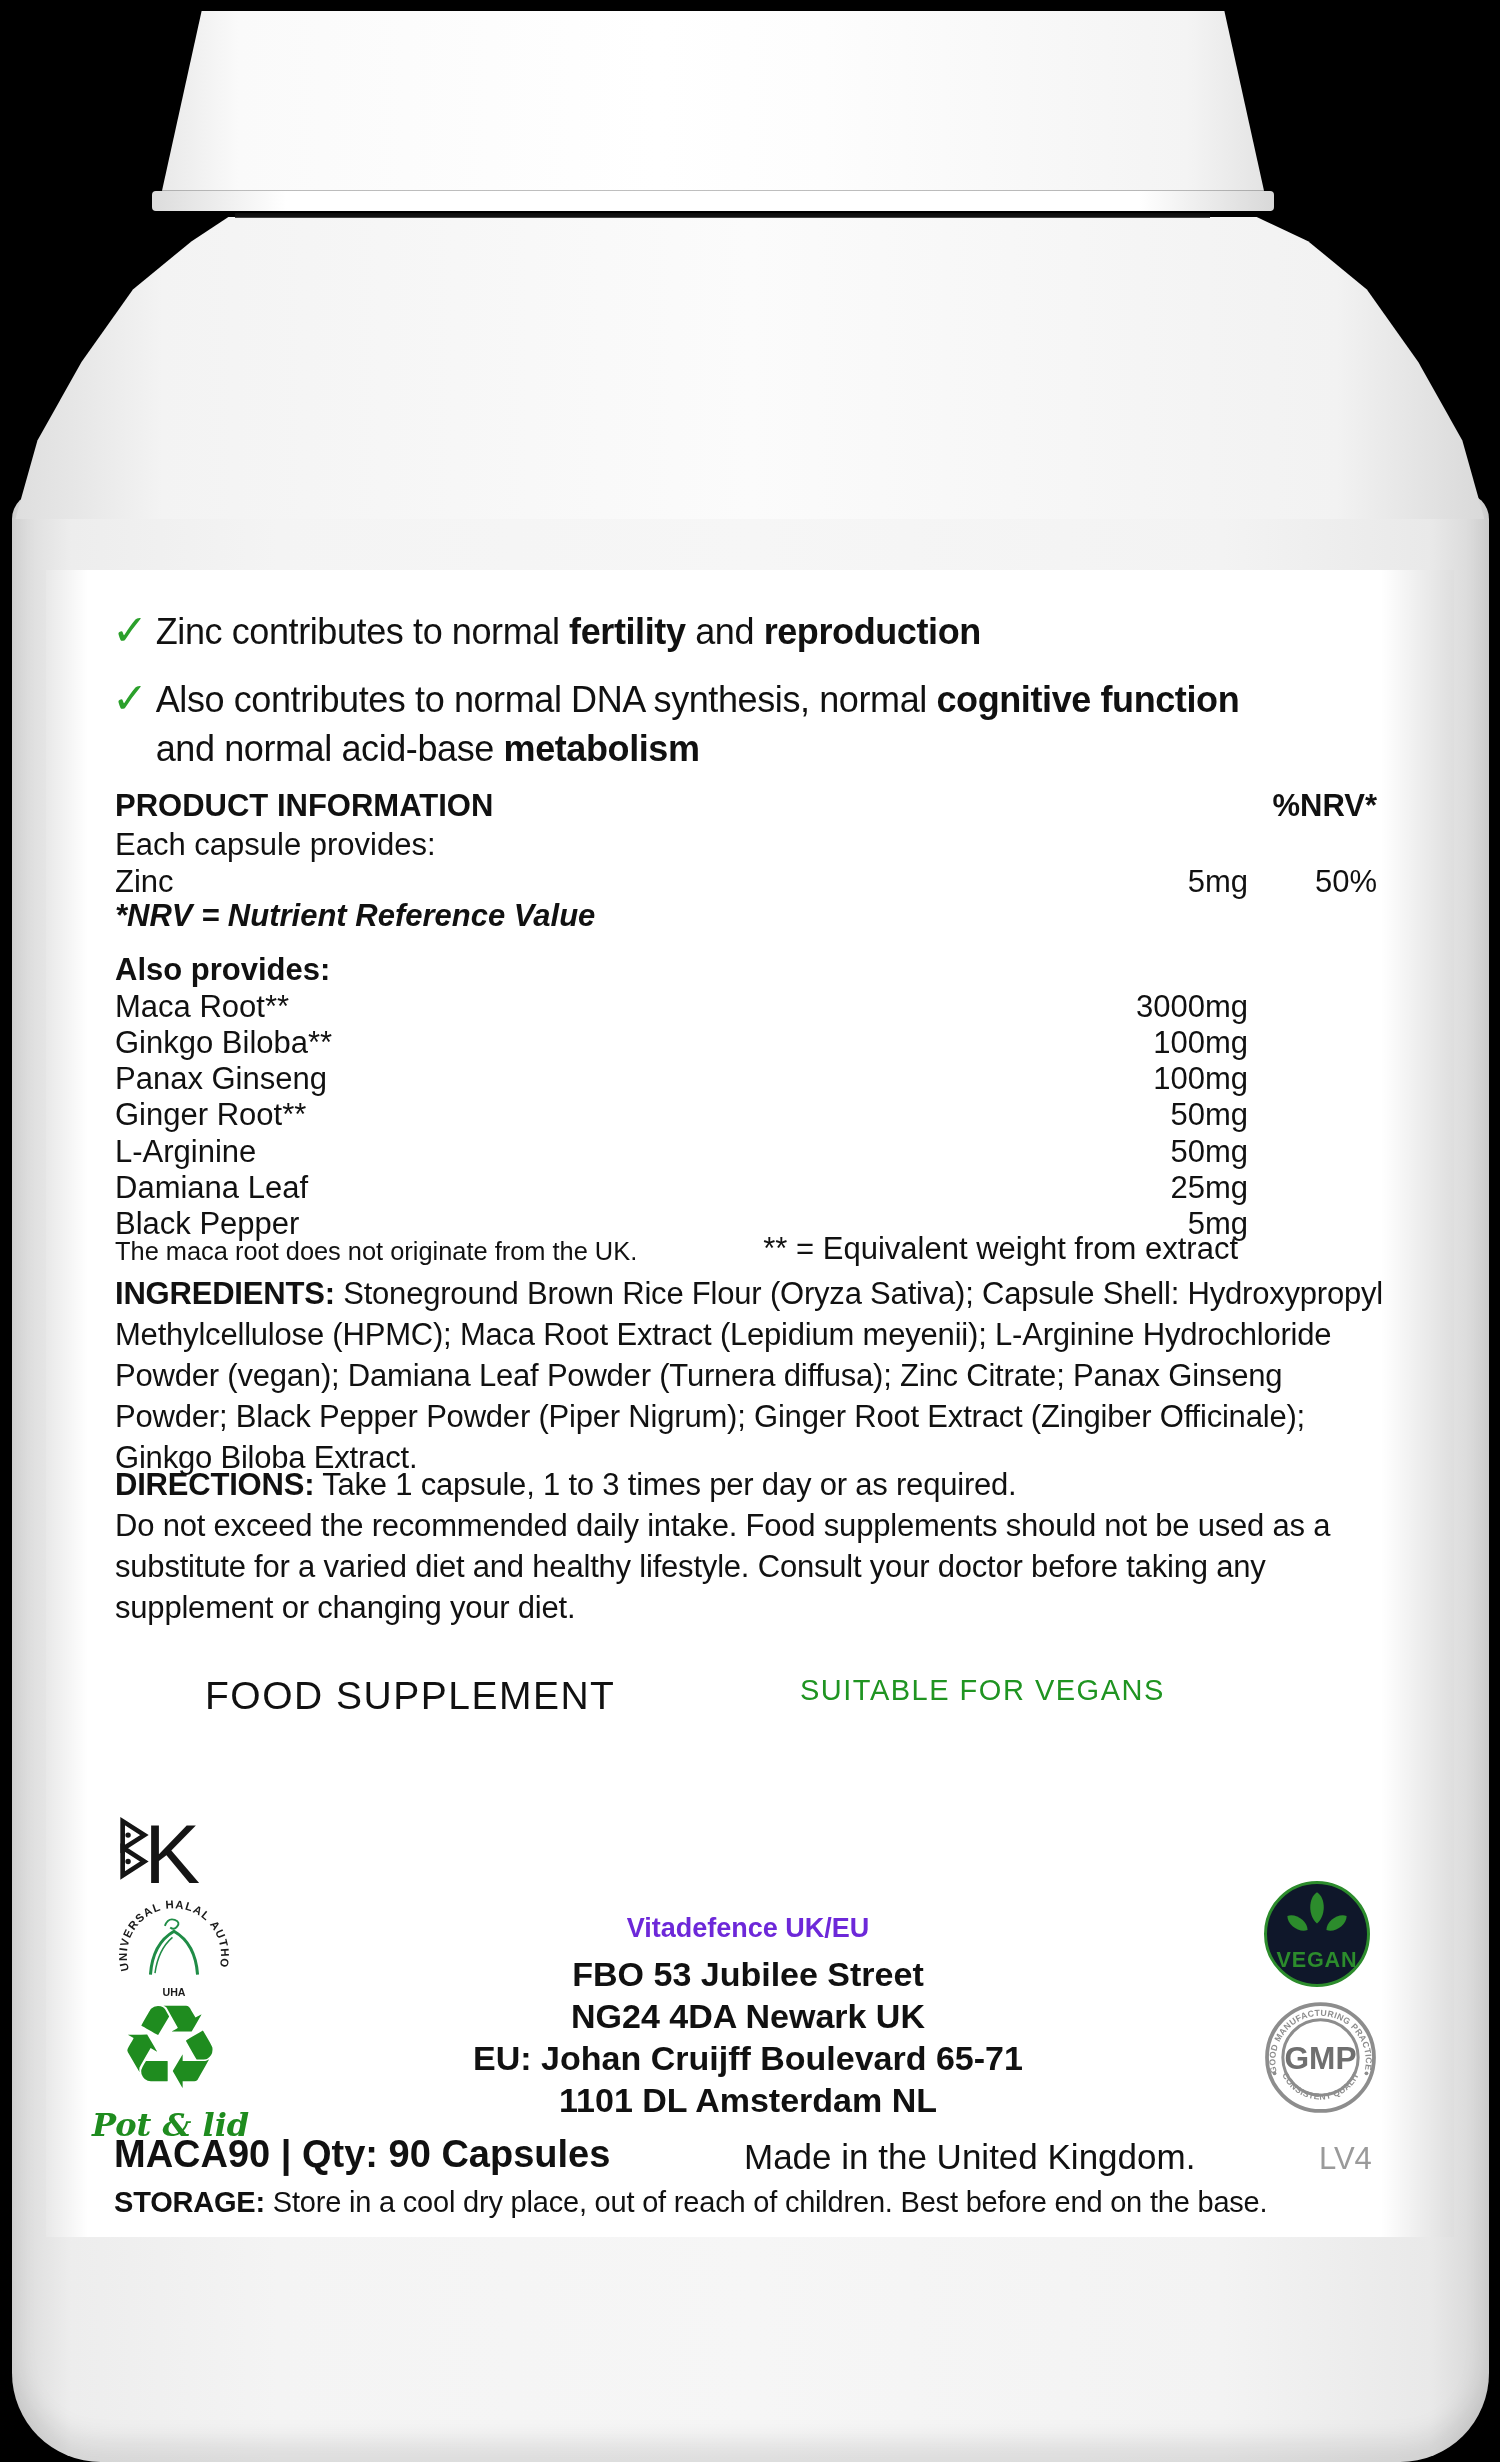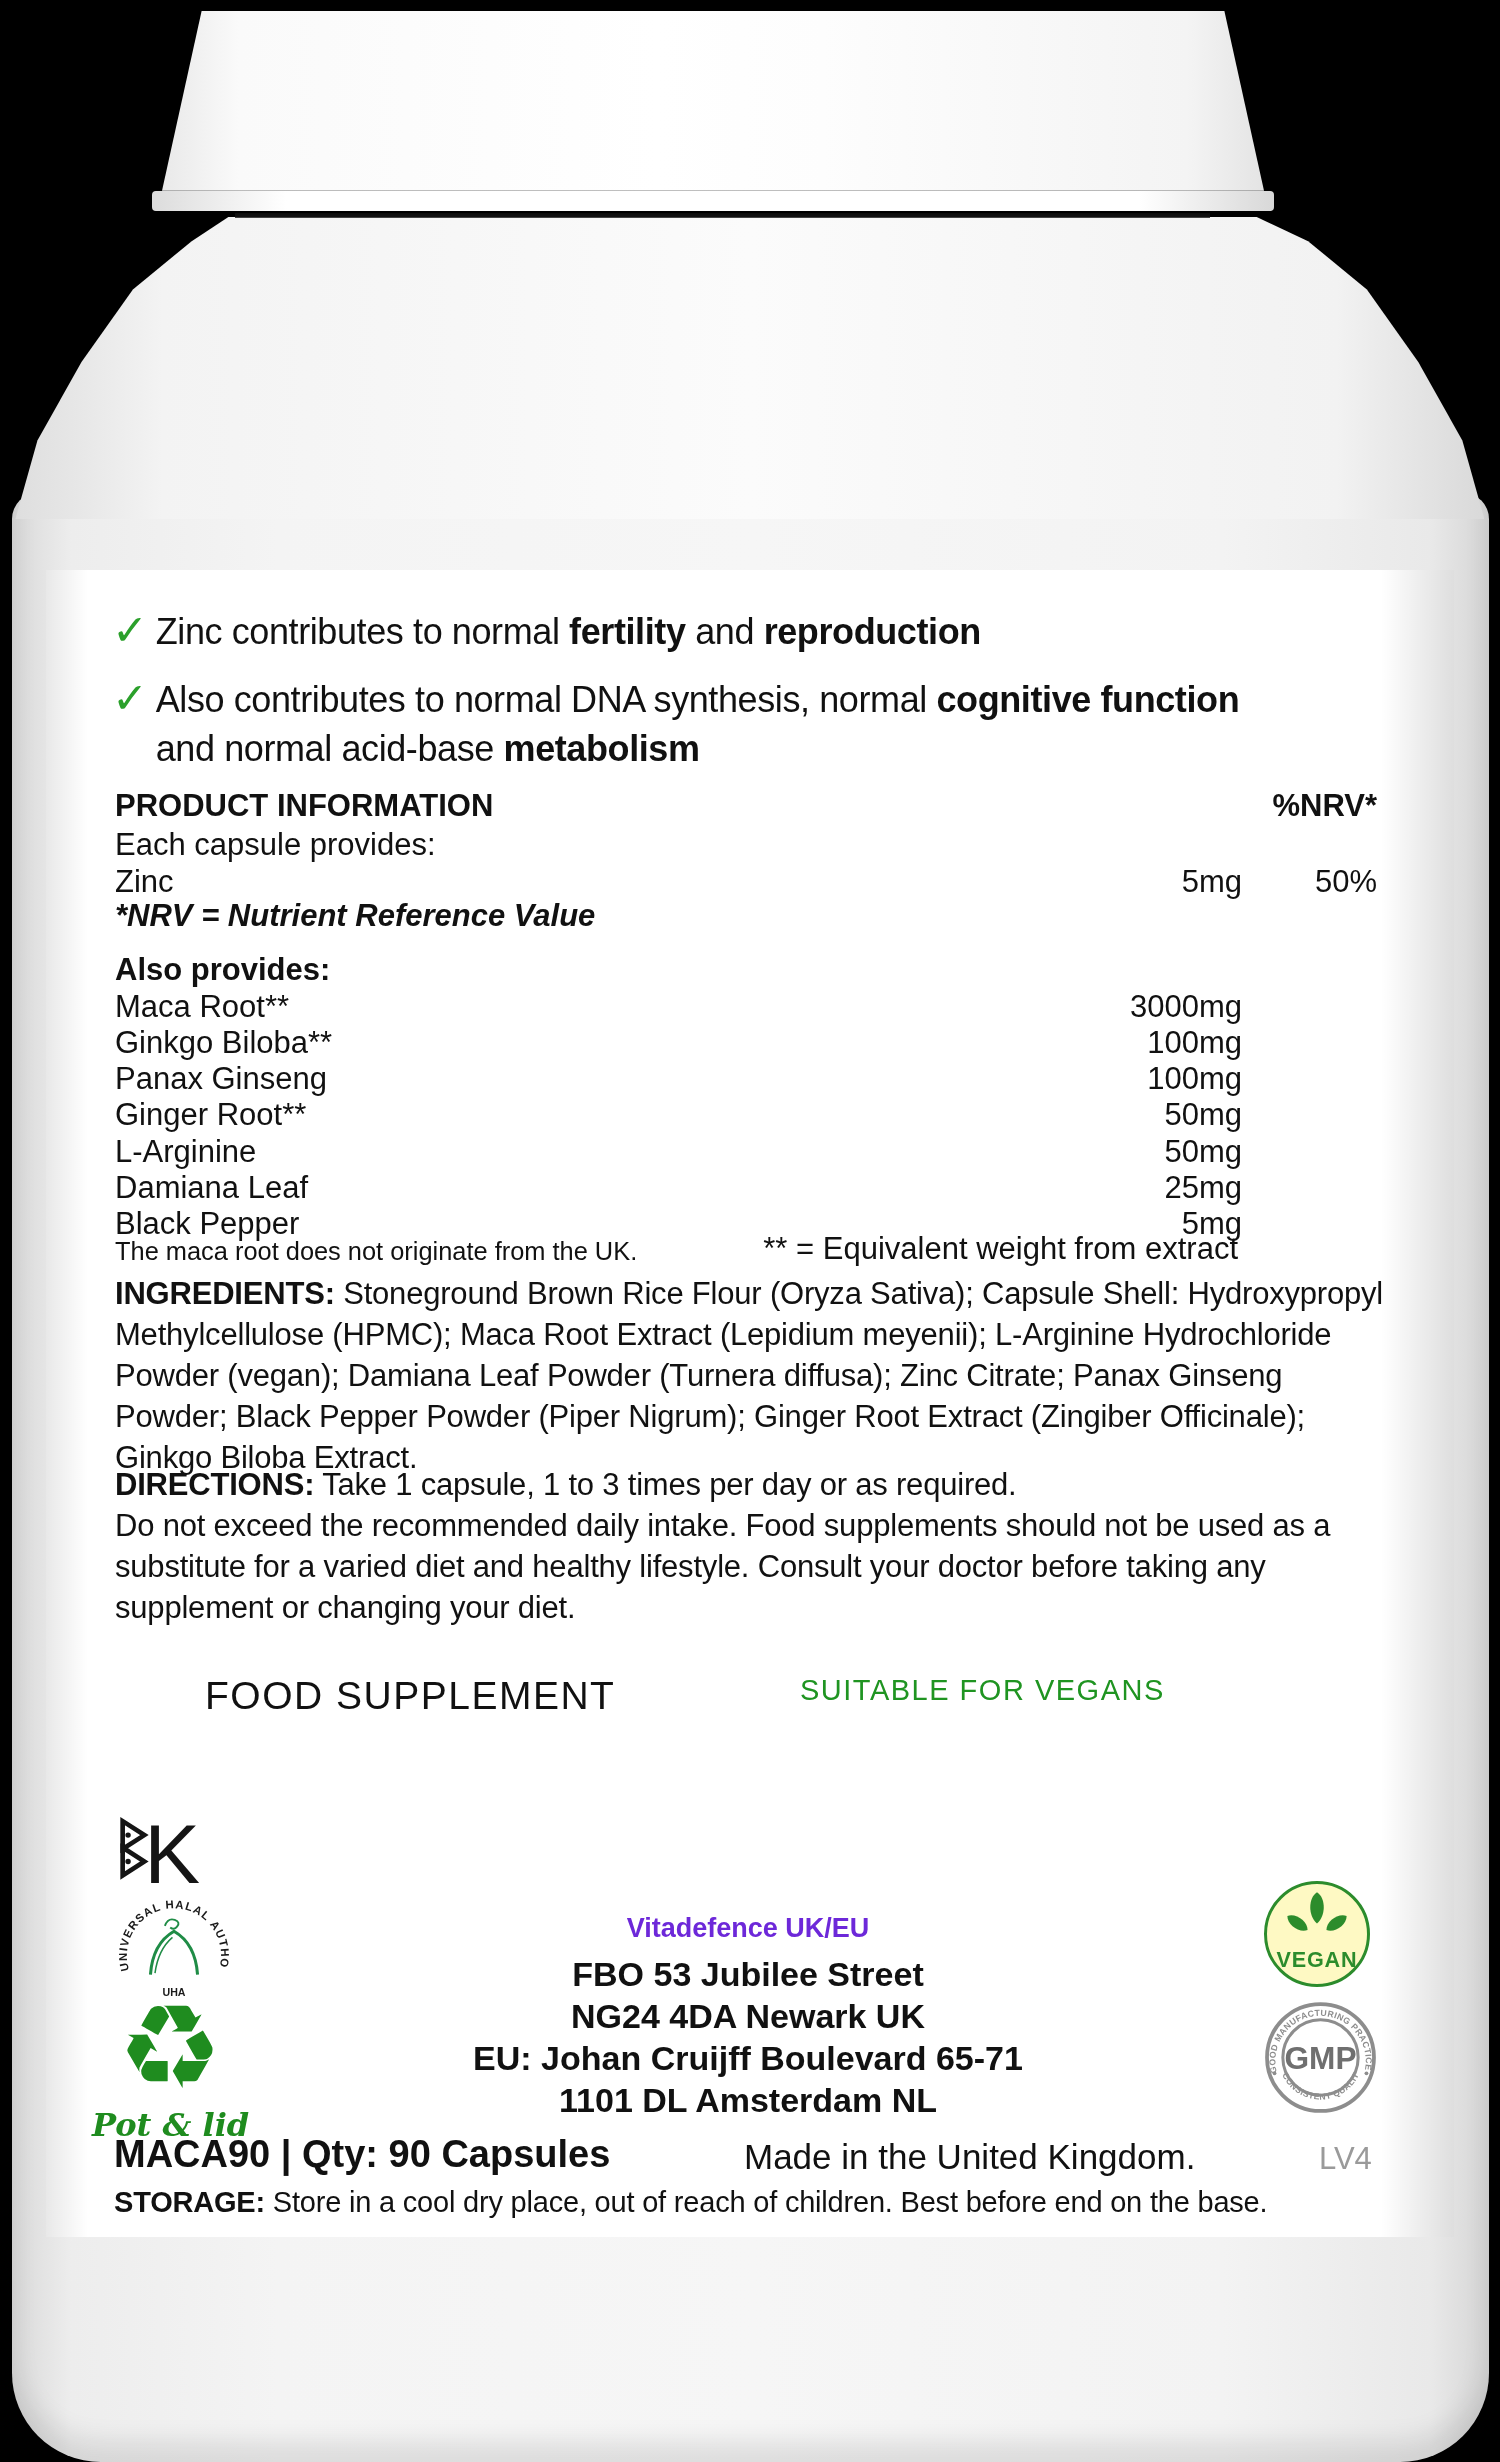--- a/index.html
+++ b/index.html
@@ -28,21 +28,21 @@
        background:linear-gradient(270deg,rgba(0,0,0,.13),rgba(0,0,0,0));pointer-events:none;}
   .bold{font-weight:bold;}
   .italic{font-style:italic;}
   
   .benefit{position:absolute;left:66px;display:flex;gap:7.7px;font-size:36px;line-height:49px;width:1203px;}
   .benefit .check{color:#2ba02b;font-size:43px;line-height:46px;flex:0 0 auto;}
   .benefit .btext{letter-spacing:-0.4px;width:1133px;}
   
   .pi-row{position:absolute;left:69px;width:1262px;height:36px;font-size:31px;line-height:35px;}
   .pi-row .name{position:absolute;left:0;top:0;white-space:nowrap;}
-  .pi-row .amt{position:absolute;left:4px;top:0;width:1123px;text-align:right;}
+  .pi-row .amt{position:absolute;left:10px;top:0;width:1123px;text-align:right;}
   .pi-row .nrv{position:absolute;left:0;top:0;width:1262px;text-align:right;}
   .note-row{position:absolute;left:69px;width:1262px;height:40px;}
   .note-row .small{position:absolute;left:0;bottom:1.5px;font-size:25.4px;}
   .note-row .extract{position:absolute;left:0;bottom:0;width:1123px;text-align:right;font-size:31px;}
   
   .para{position:absolute;left:69px;width:1276px;font-size:31px;line-height:41px;letter-spacing:-0.2px;}
   
   .banner-food{position:absolute;left:159px;top:1104px;font-size:39px;letter-spacing:1.5px;}
   .banner-vegan{position:absolute;left:754px;top:1104px;font-size:29px;letter-spacing:1.5px;color:#1f9421;}
   
@@ -52,21 +52,21 @@
            font-family:"DejaVu Sans",sans-serif;font-size:117px;line-height:116px;color:#1f8c1f;}
   .potlid{position:absolute;left:46px;top:1536px;width:170px;text-align:left;
           font-family:"DejaVu Serif","Liberation Serif",serif;font-style:italic;font-weight:bold;
           font-size:32px;color:#1f8c1f;}
   
   .addr{position:absolute;left:332px;top:1343px;width:740px;text-align:center;}
   .addr .brand{font-size:27px;font-weight:bold;color:#6d28d9;margin-bottom:9.3px;}
   .addr .line{font-size:34px;font-weight:bold;line-height:42px;}
   
   .vegan-badge{position:absolute;left:1218px;top:1311px;width:106px;height:106px;border:3.9px solid #2c8c2c;
-       border-radius:50%;background:#fef9c3;box-sizing:border-box;}
+       border-radius:50%;background:#0f172a;box-sizing:border-box;}
   .vegan-badge svg{position:absolute;left:8.5px;top:4.6px;}
   .vegan-badge .vtext{position:absolute;left:0;right:0;bottom:10.8px;text-align:center;
        font-size:21.6px;font-weight:bold;letter-spacing:0.8px;color:#2c8c2c;}
   .gmp{position:absolute;left:1218px;top:1431px;width:113px;height:113px;}
   
   .sku{position:absolute;left:68px;top:1563px;font-size:38px;font-weight:bold;white-space:nowrap;text-align:right;}
   .made{position:absolute;left:698px;top:1567px;font-size:35px;white-space:nowrap;}
   .lv{position:absolute;left:1273px;top:1571px;font-size:31px;color:#9a9a9a;}
   .storage{position:absolute;left:68px;top:1616px;font-size:29px;letter-spacing:-0.2px;white-space:nowrap;}
 </style>

